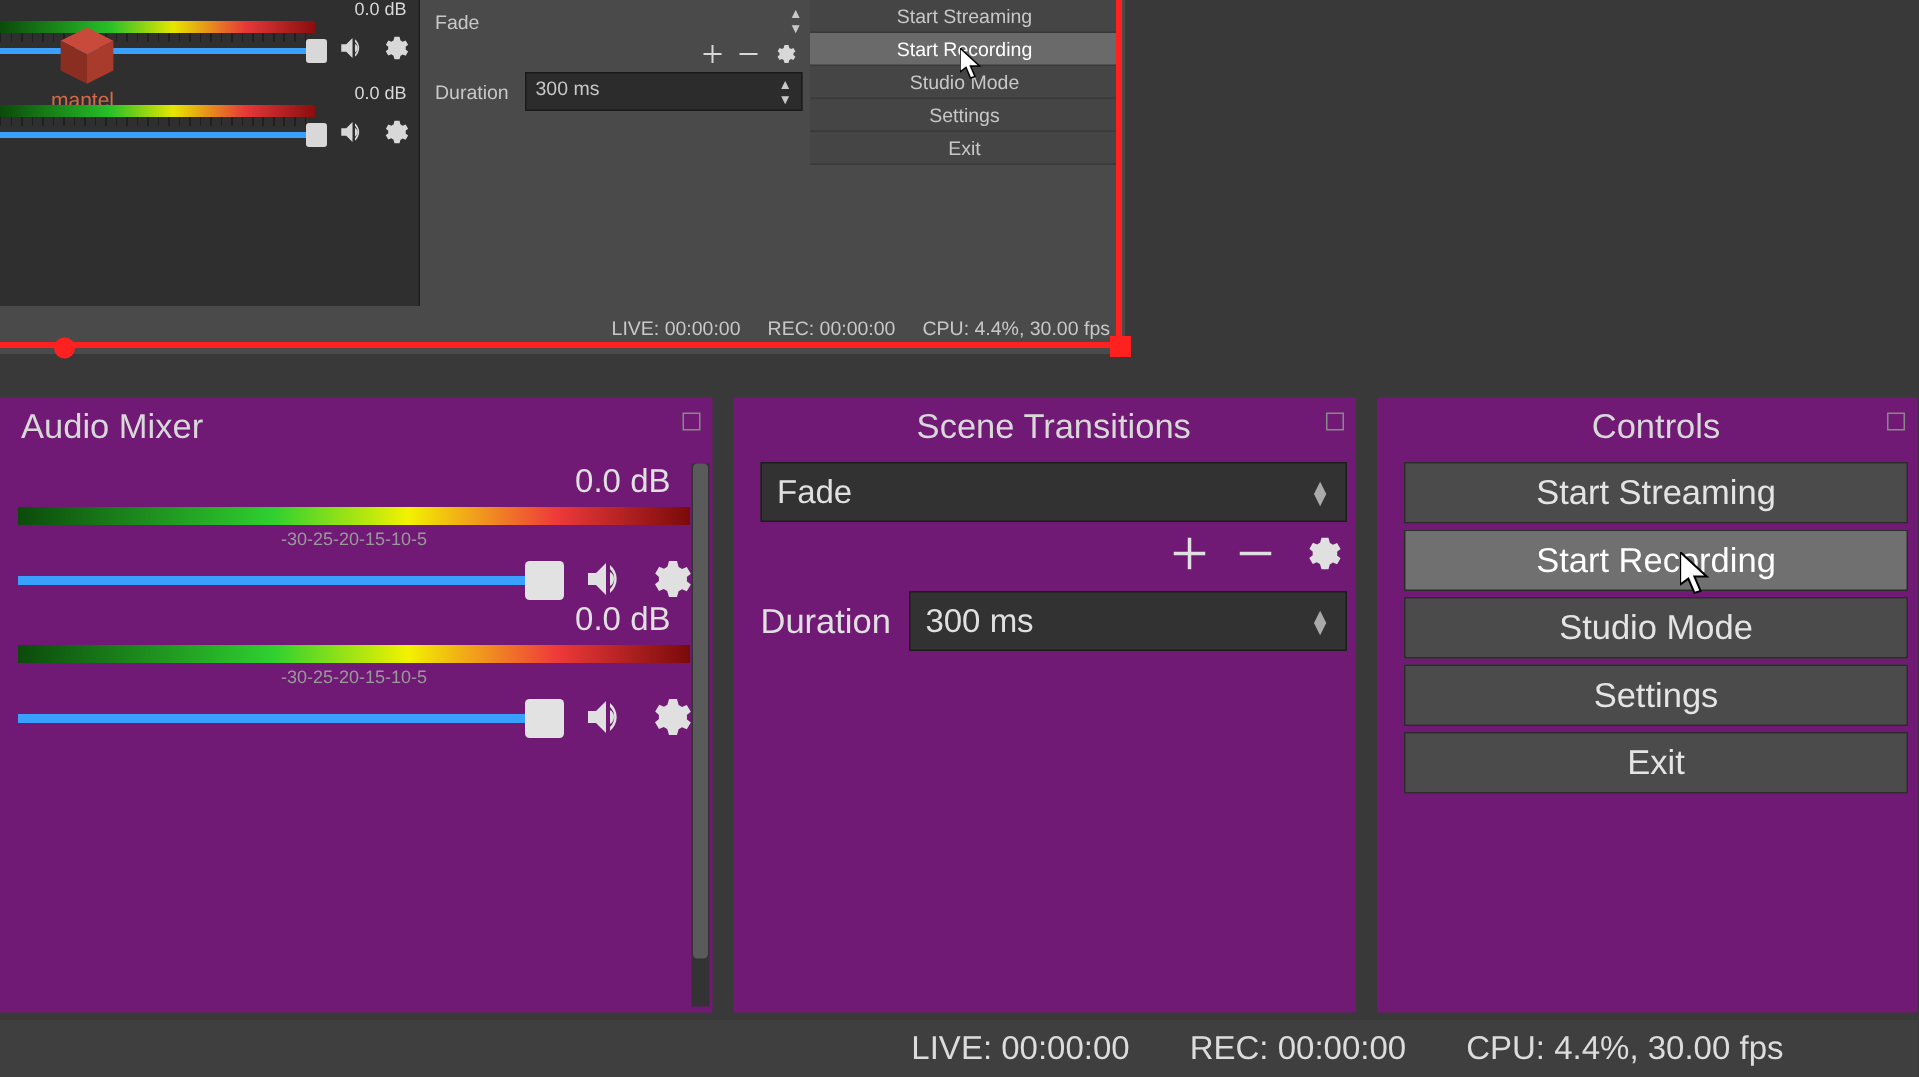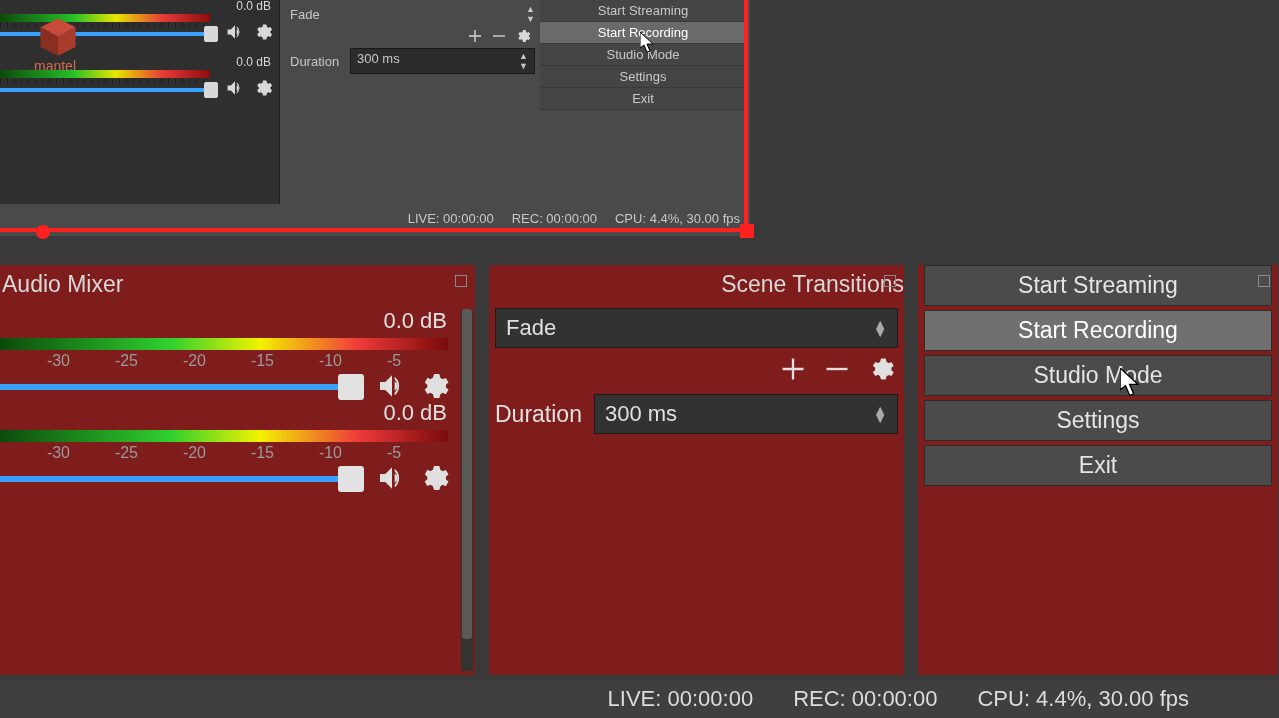--- a/index.html
+++ b/index.html
@@ -87,47 +87,48 @@
     position:absolute; left:290px; bottom:10px; right:10px;
     font-size:13px; color:#c8c8c8; display:flex; gap:18px; justify-content:flex-end;
   }
 
   
   .panels {
     position:absolute; left:0; top:265px; width:1279px; height:410px;
     display:flex; gap:14px;
   }
   .panel {
-    background:#7f1d1d;
+    background:#701a75;
     position:relative;
+    padding-left:12px;
   }
   .panel.audio { width:475px; }
   .panel.trans { width:415px; }
   .panel.controls { width:360px; }
   .panel-title {
-    font-size:23px; color:#d8d8d8; text-align:right; padding:6px 0 10px 0;
+    font-size:23px; color:#d8d8d8; text-align:center; padding:6px 0 10px 0;
     position:relative;
   }
   .panel-title.left { text-align:left; padding-left:2px; }
   .panel-pop {
     position:absolute; right:8px; top:10px; width:12px; height:12px;
     border:1px solid #888;
   }
 
   
   .track { position:relative; height:92px; }
   .db-big { text-align:right; padding-right:28px; font-size:22px; color:#e0e0e0; }
   .meter-big {
     margin-top:4px; height:12px; width:448px;
     background:linear-gradient(to right,#0c4a0c 0%, #2fd02f 38%, #f2f200 58%, #ef3a3a 80%, #7a0a0a 100%);
   }
   .ticks-big {
     position:relative; height:20px; width:448px; 
-    display:flex; justify-content:space-between;
-    font-size:16px; color:#9a9a9a; padding:0 2px;
+    display:flex; justify-content:center;
+    font-size:12px; color:#9a9a9a; padding:0 2px;
   }
   .ticks-big span { transform:translateY(2px); }
   .slider-row { position:relative; height:34px; width:448px; }
   .slider-track { position:absolute; left:0; top:14px; height:6px; width:338px; background:#3aa0ff; }
   .slider-track-after { position:absolute; left:338px; top:14px; height:6px; width:20px; background:#555;}
   .slider-thumb { position:absolute; left:338px; top:4px; width:26px; height:26px; background:#e2e2e2; border-radius:3px;}
   .spk-big { position:absolute; left:376px; top:0px; }
   .gear-big { position:absolute; left:418px; top:0px; }
   .audio-scroll { position:absolute; right:2px; top:44px; bottom:4px; width:12px; background:#333; }
   .audio-scroll .thumb { position:absolute; left:1px; top:0; width:10px; height:330px; background:#5a5a5a; border-radius:3px;}
@@ -386,20 +387,21 @@
         <span class="dur-lbl">Duration</span>
         <div class="dur-val">
           <span>300 ms</span>
           <span class="chev">▲<br>▼</span>
         </div>
       </div>
     </div>
   </div>
 
   <div class="panel controls">
+    <div class="panel-title">Controls</div>
     <div class="panel-pop"></div>
     <div class="ctrl-body">
       <div class="ctrl-btn">Start Streaming</div>
       <div class="ctrl-btn hover">Start Recording</div>
       <div class="ctrl-btn">Studio Mode</div>
       <div class="ctrl-btn">Settings</div>
       <div class="ctrl-btn">Exit</div>
     </div>
   </div>
 </div>

